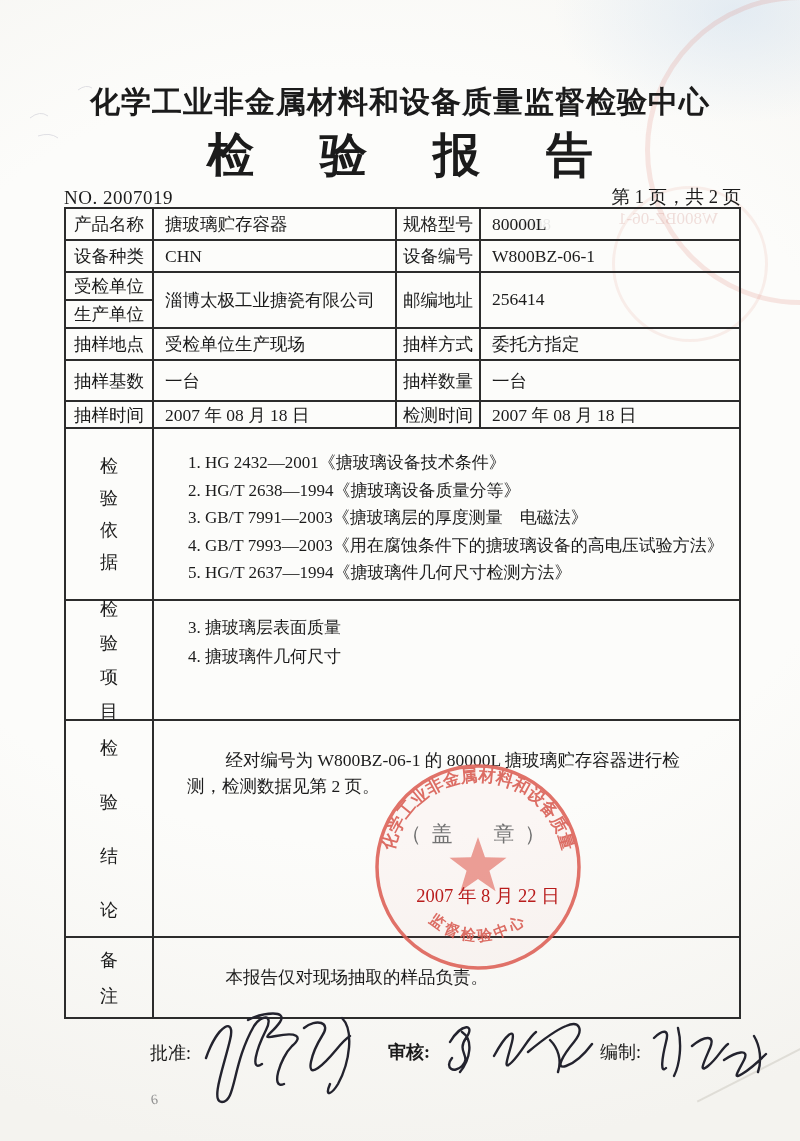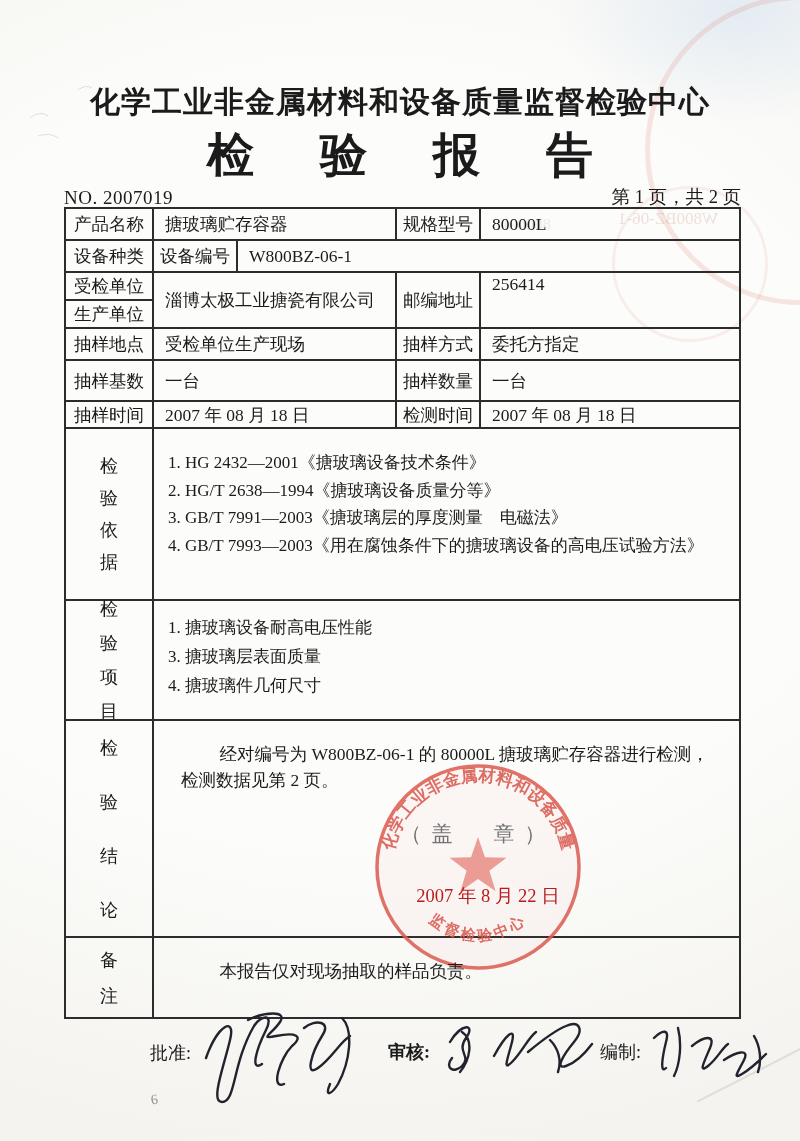--- a/index.html
+++ b/index.html
@@ -43,30 +43,30 @@
   .row:last-child{border-bottom:none;}
   .cell{box-sizing:border-box;font-size:17.5px;}
   .c1{width:88px;border-right:2px solid #2c2c2c;display:flex;align-items:center;justify-content:center;}
   .c2{width:243px;border-right:2px solid #2c2c2c;display:flex;align-items:center;padding-left:11px;}
   .c3{width:84px;border-right:2px solid #2c2c2c;display:flex;align-items:center;justify-content:center;}
   .c4{flex:1;display:flex;align-items:center;padding-left:11px;}
   .h34{height:32px}.h56{height:56px}.h32{height:32px}.h27{height:41px}.h26{height:27px}
   .stack{flex-direction:column;align-items:stretch;padding:0;}
   .stack .half{flex:1;display:flex;align-items:center;justify-content:center;}
   .stack .half:first-child{border-bottom:2px solid #2c2c2c;}
-  .two-line{flex-direction:column;align-items:flex-start;line-height:1.32;}
+  .two-line{flex-direction:column;align-items:flex-start;justify-content:center;line-height:1.32;}
   
   .s-label{width:88px;border-right:2px solid #2c2c2c;display:flex;align-items:center;justify-content:center;box-sizing:border-box;}
   .v-label{display:flex;flex-direction:column;align-items:center;font-size:18px;}
   .gap8{gap:8px}.gap10{gap:10px}.gap30{gap:30px}.gap12{gap:12px}
   .s-content{flex:1;box-sizing:border-box;position:relative;}
   .h-basis{height:172px}.h-items{height:120px}.h-concl{height:217px}.h-remark{height:79px}
-  .list{padding:20px 8px 0 14px;font-size:17px;line-height:1.62;}
+  .list{padding:20px 8px 0 14px;font-size:17px;line-height:1.62;margin-left:20px;}
   .list.items{padding-top:12px;line-height:1.72;}
-  .para{margin:12px;padding:8px 16px 0 15px;font-size:17.5px;line-height:1.5;text-indent:2.2em;}
+  .para{margin:18px;padding:8px 16px 0 15px;font-size:17.5px;line-height:1.5;text-indent:2.2em;}
   
   .stamp{position:absolute;left:218px;top:40px;width:212px;height:212px;opacity:.88;}
   .seal-note{
     position:absolute;left:218px;top:99px;width:212px;text-align:center;
     font-size:21px;letter-spacing:10px;color:#737373;z-index:3;white-space:nowrap;
   }
   .seal-date{
     position:absolute;left:228px;top:162px;width:212px;text-align:center;
     font-size:18.5px;color:#b91c1c;z-index:3;white-space:nowrap;
   }
@@ -117,20 +117,21 @@
 
   <div class="row h34">
     <div class="cell c1">产品名称</div>
     <div class="cell c2">搪玻璃贮存容器</div>
     <div class="cell c3">规格型号</div>
     <div class="cell c4">80000L</div>
   </div>
 
   <div class="row h34">
     <div class="cell c1">设备种类</div>
+    <div class="cell c2">CHN</div>
     <div class="cell c3">设备编号</div>
     <div class="cell c4">W800BZ-06-1</div>
   </div>
 
   <div class="row h56">
     <div class="cell c1 stack">
       <div class="half">受检单位</div>
       <div class="half">生产单位</div>
     </div>
     <div class="cell c2">淄博太极工业搪瓷有限公司</div>
@@ -169,36 +170,36 @@
           <span>依</span>
           <span>据</span>
         </div>
     </div>
     <div class="s-content">
       <div class="list">
         <div>1. HG 2432—2001《搪玻璃设备技术条件》</div>
         <div>2. HG/T 2638—1994《搪玻璃设备质量分等》</div>
         <div>3. GB/T 7991—2003《搪玻璃层的厚度测量　电磁法》</div>
         <div>4. GB/T 7993—2003《用在腐蚀条件下的搪玻璃设备的高电压试验方法》</div>
+        <div>5. HG/T 2637—1994《搪玻璃件几何尺寸检测方法》</div>
       </div>
     </div>
   </div>
 
   <div class="row h-items">
     <div class="s-label">
       <div class="v-label gap10">
           <span>检</span>
           <span>验</span>
           <span>项</span>
           <span>目</span>
         </div>
     </div>
     <div class="s-content">
       <div class="list items">
-        <div>1.  搪玻璃设备耐高电压性能</div>
         <div>3.  搪玻璃层表面质量</div>
         <div>4.  搪玻璃件几何尺寸</div>
       </div>
     </div>
   </div>
 
   <div class="row h-concl">
     <div class="s-label">
       <div class="v-label gap30">
           <span>检</span>

